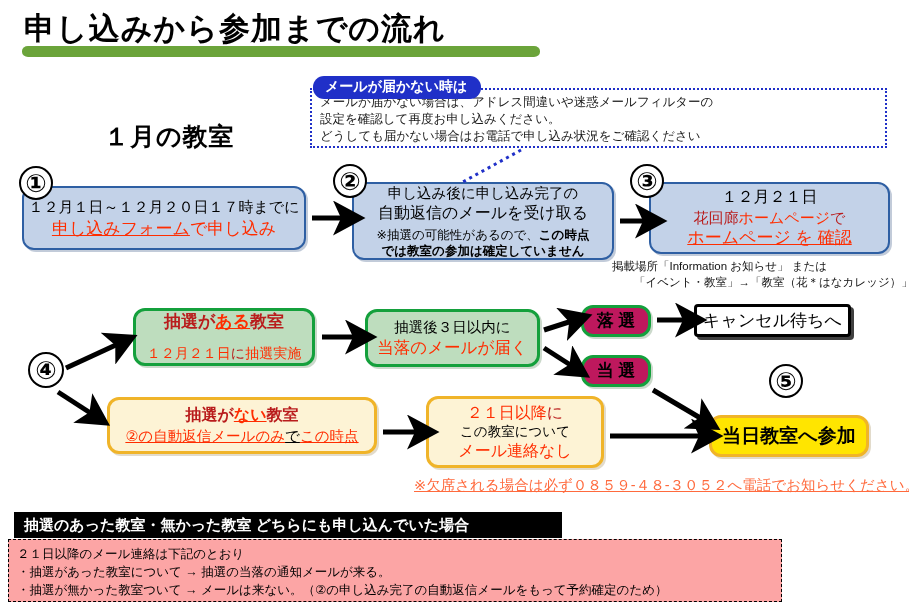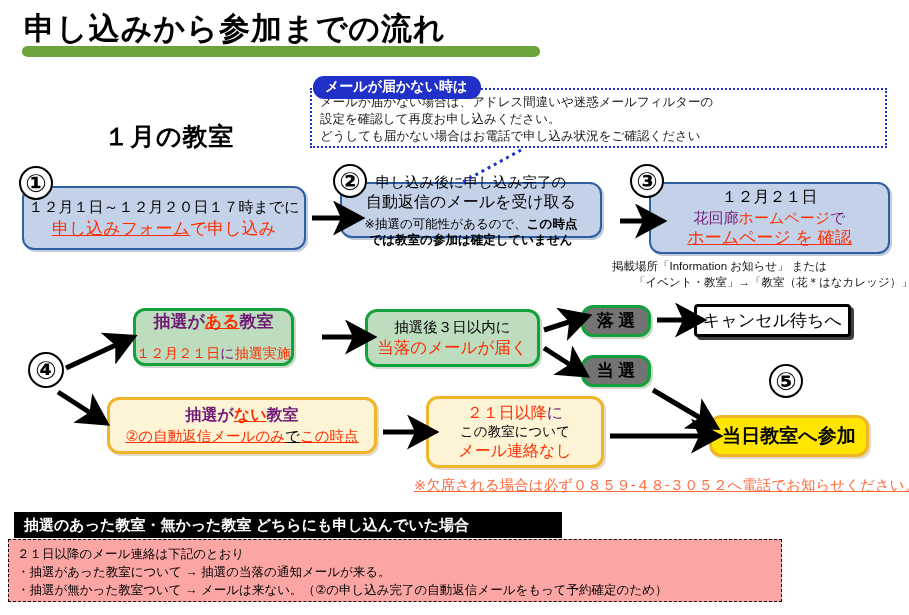--- a/index.html
+++ b/index.html
@@ -60,41 +60,41 @@
   }
   .step-box{
     background:#C3D2E8;border:2.5px solid #2E5FA3;
     box-shadow:2px 2px 0 rgba(120,140,170,.45);
   }
   .green-box{
     background:#BEDDBE;border:3px solid #14A03C;
     box-shadow:2px 2px 0 rgba(140,170,140,.45);
   }
   .green-sm{
-    background:#737373;border:3px solid #14A03C;
+    background:#be185d;border:3px solid #14A03C;
     box-shadow:2px 2px 0 rgba(140,170,140,.45);
   }
   .orange-box{
     background:#FDF3D5;border:3px solid #F0B429;
     box-shadow:2px 2px 0 rgba(190,175,140,.45);
   }
   .yellow-box{
     background:#FFE500;border:3px solid #F0B429;
     box-shadow:2px 2px 0 rgba(190,175,140,.45);
   }
   .white-box{
     background:#ffffff;border:3px solid #000;
     box-shadow:3px 3px 0 rgba(0,0,0,.75);
     border-radius:4px;
   }
 
   .ln{white-space:nowrap;line-height:1.28;}
   .red{color:#FF2D00;}
   .redu{color:#FF2D00;text-decoration:underline;}
-  .blk{color:#701a75;}
+  .blk{color:#b91c1c;}
   .blku{color:#000;text-decoration:underline;}
   .b{font-weight:bold;}
 
   
   .circ{
     border:2.5px solid #000;border-radius:50%;
     background:#fff;
     display:flex;align-items:center;justify-content:center;
     font-size:25px;font-weight:bold;line-height:1;
     font-family:"DejaVu Sans",sans-serif;
@@ -146,21 +146,21 @@
     <div class="notice-line">どうしても届かない場合はお電話で申し込み状況をご確認ください</div>
   </div>
   <div class="abs" id="mail-notice-badge">メールが届かない時は</div>
 
   <div class="abs rbox step-box" style="left:22px;top:186px;width:284px;height:64px;">
     <div class="ln" style="font-size:15px;">１２月１日～１２月２０日１７時までに</div>
     <div class="ln" style="font-size:17px;margin-top:2px;"><span class="redu">申し込みフォーム</span><span class="red">で申し込み</span></div>
   </div>
   <div class="abs circ" style="left:19px;top:166px;width:34px;height:34px;">①</div>
 
-  <div class="abs rbox step-box" style="left:340px;top:182px;width:262px;height:56px;">
+  <div class="abs rbox step-box" style="left:352px;top:182px;width:262px;height:78px;">
     <div class="ln" style="font-size:14.5px;">申し込み後に申し込み完了の</div>
     <div class="ln" style="font-size:16px;margin-top:1px;" style2="">自動返信のメールを受け取る</div>
     <div class="ln" style="font-size:12.5px;margin-top:3px;"><span>※抽選の可能性があるので、</span><span class="b">この時点</span></div>
     <div class="ln b" style="font-size:12.5px;">では教室の参加は確定していません</div>
   </div>
   <div class="abs circ" style="left:333px;top:164px;width:34px;height:34px;">②</div>
 
   <div class="abs rbox step-box" style="left:649px;top:182px;width:241px;height:72px;">
     <div class="ln" style="font-size:16px;">１２月２１日</div>
     <div class="ln" style="font-size:15px;"><span class="blk">花回廊</span><span class="red">ホームページ</span><span class="blk">で</span></div>
@@ -168,21 +168,21 @@
   </div>
   <div class="abs circ" style="left:630px;top:164px;width:34px;height:34px;">③</div>
 
   <div class="abs" id="step3-caption">
     <div class="cap-line">掲載場所「Information お知らせ」 または</div>
     <div class="cap-line" style="padding-left:22px;">「イベント・教室」→「教室（花＊はなカレッジ）」</div>
   </div>
 
   <div class="abs circ" style="left:28px;top:352px;width:36px;height:36px;">④</div>
 
-  <div class="abs rbox green-box" style="left:133px;top:308px;width:161px;height:58px;text-align:center;">
+  <div class="abs rbox green-box" style="left:133px;top:308px;width:182px;height:58px;text-align:center;">
     <div class="ln" style="font-size:17px;"><span class="blk b">抽選が</span><span class="redu b">ある</span><span class="blk b">教室</span></div>
     <div class="ln" style="font-size:14px;margin-top:12px;"><span class="red">１２月２１日</span><span class="blk">に</span><span class="red">抽選実施</span></div>
   </div>
 
   <div class="abs rbox green-box" style="left:365px;top:309px;width:175px;height:58px;">
     <div class="ln" style="font-size:14.5px;">抽選後３日以内に</div>
     <div class="ln red" style="font-size:16.5px;margin-top:1px;">当落のメールが届く</div>
   </div>
 
   <div class="abs rbox green-sm" style="left:581px;top:305px;width:70px;height:32px;">

